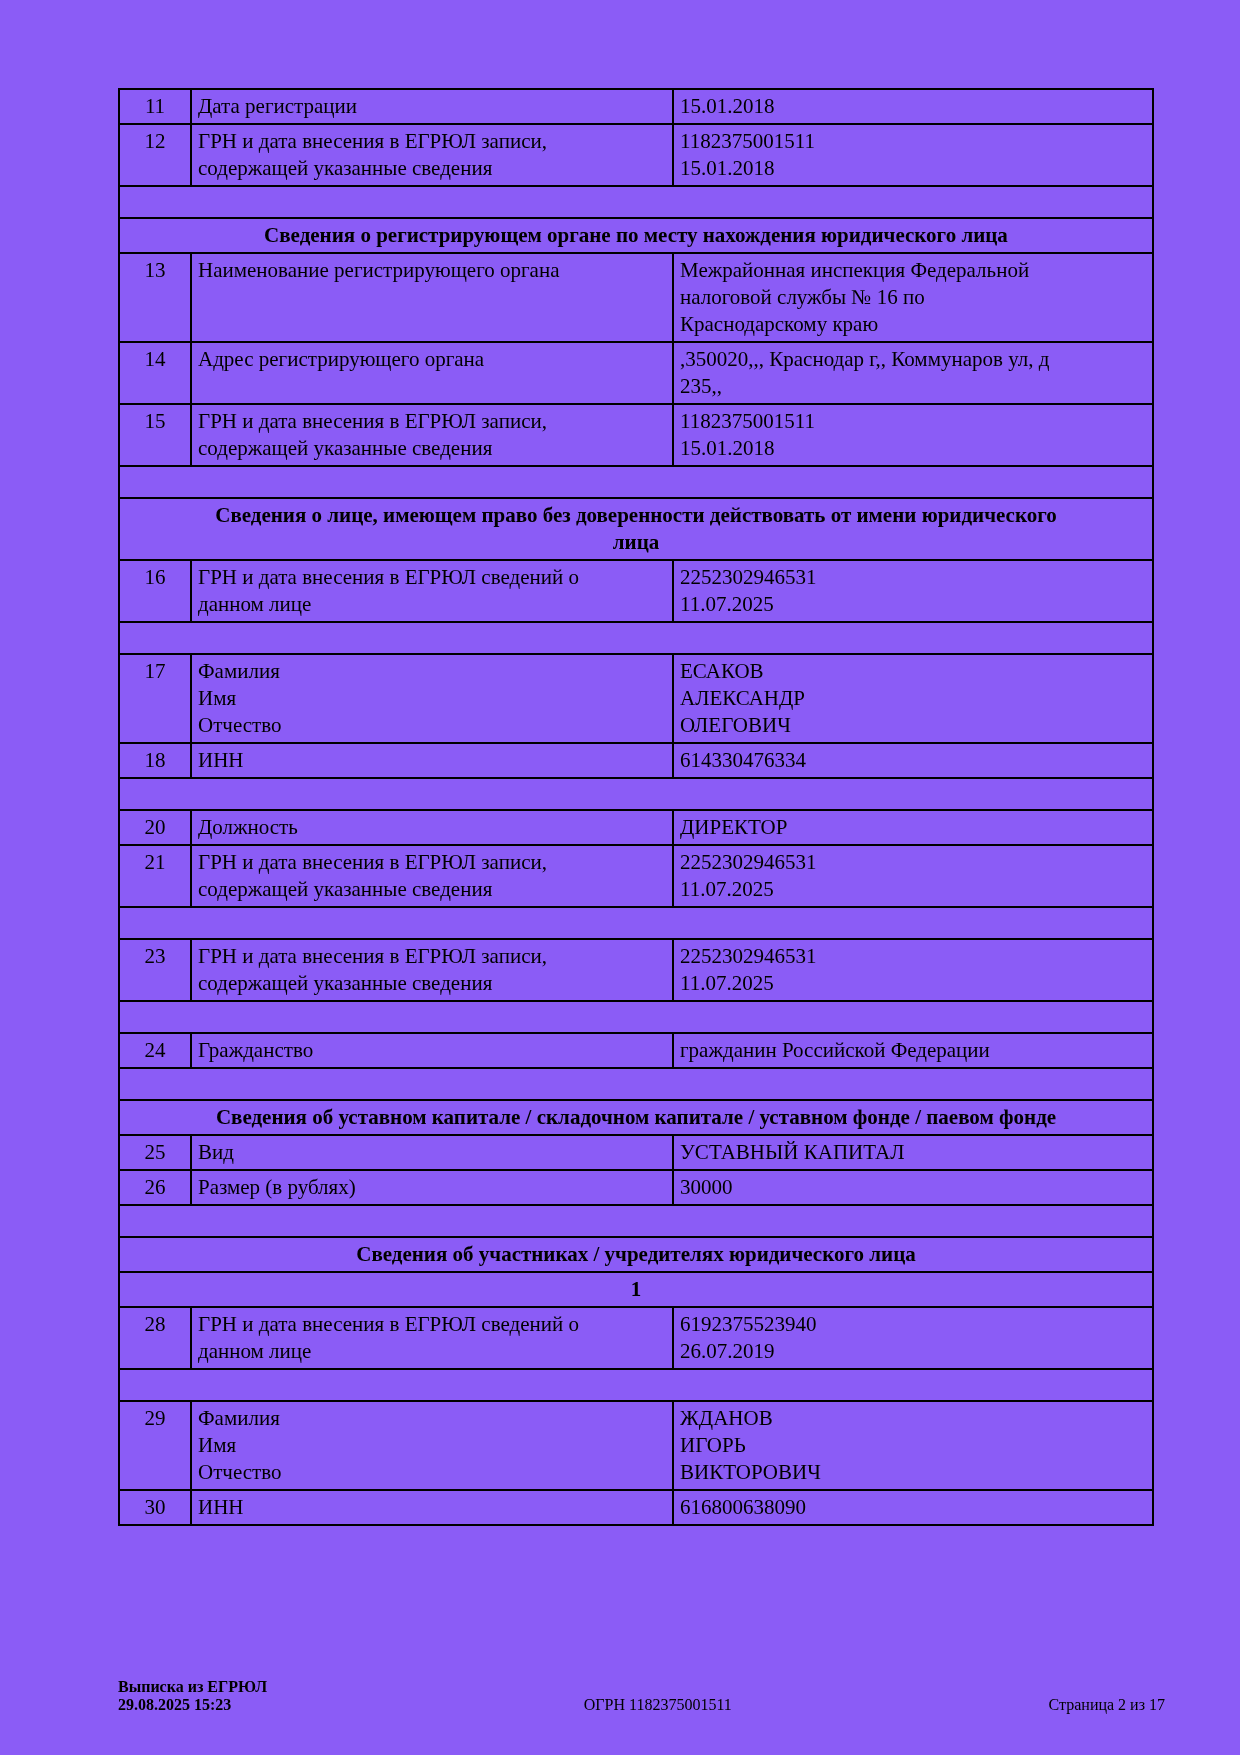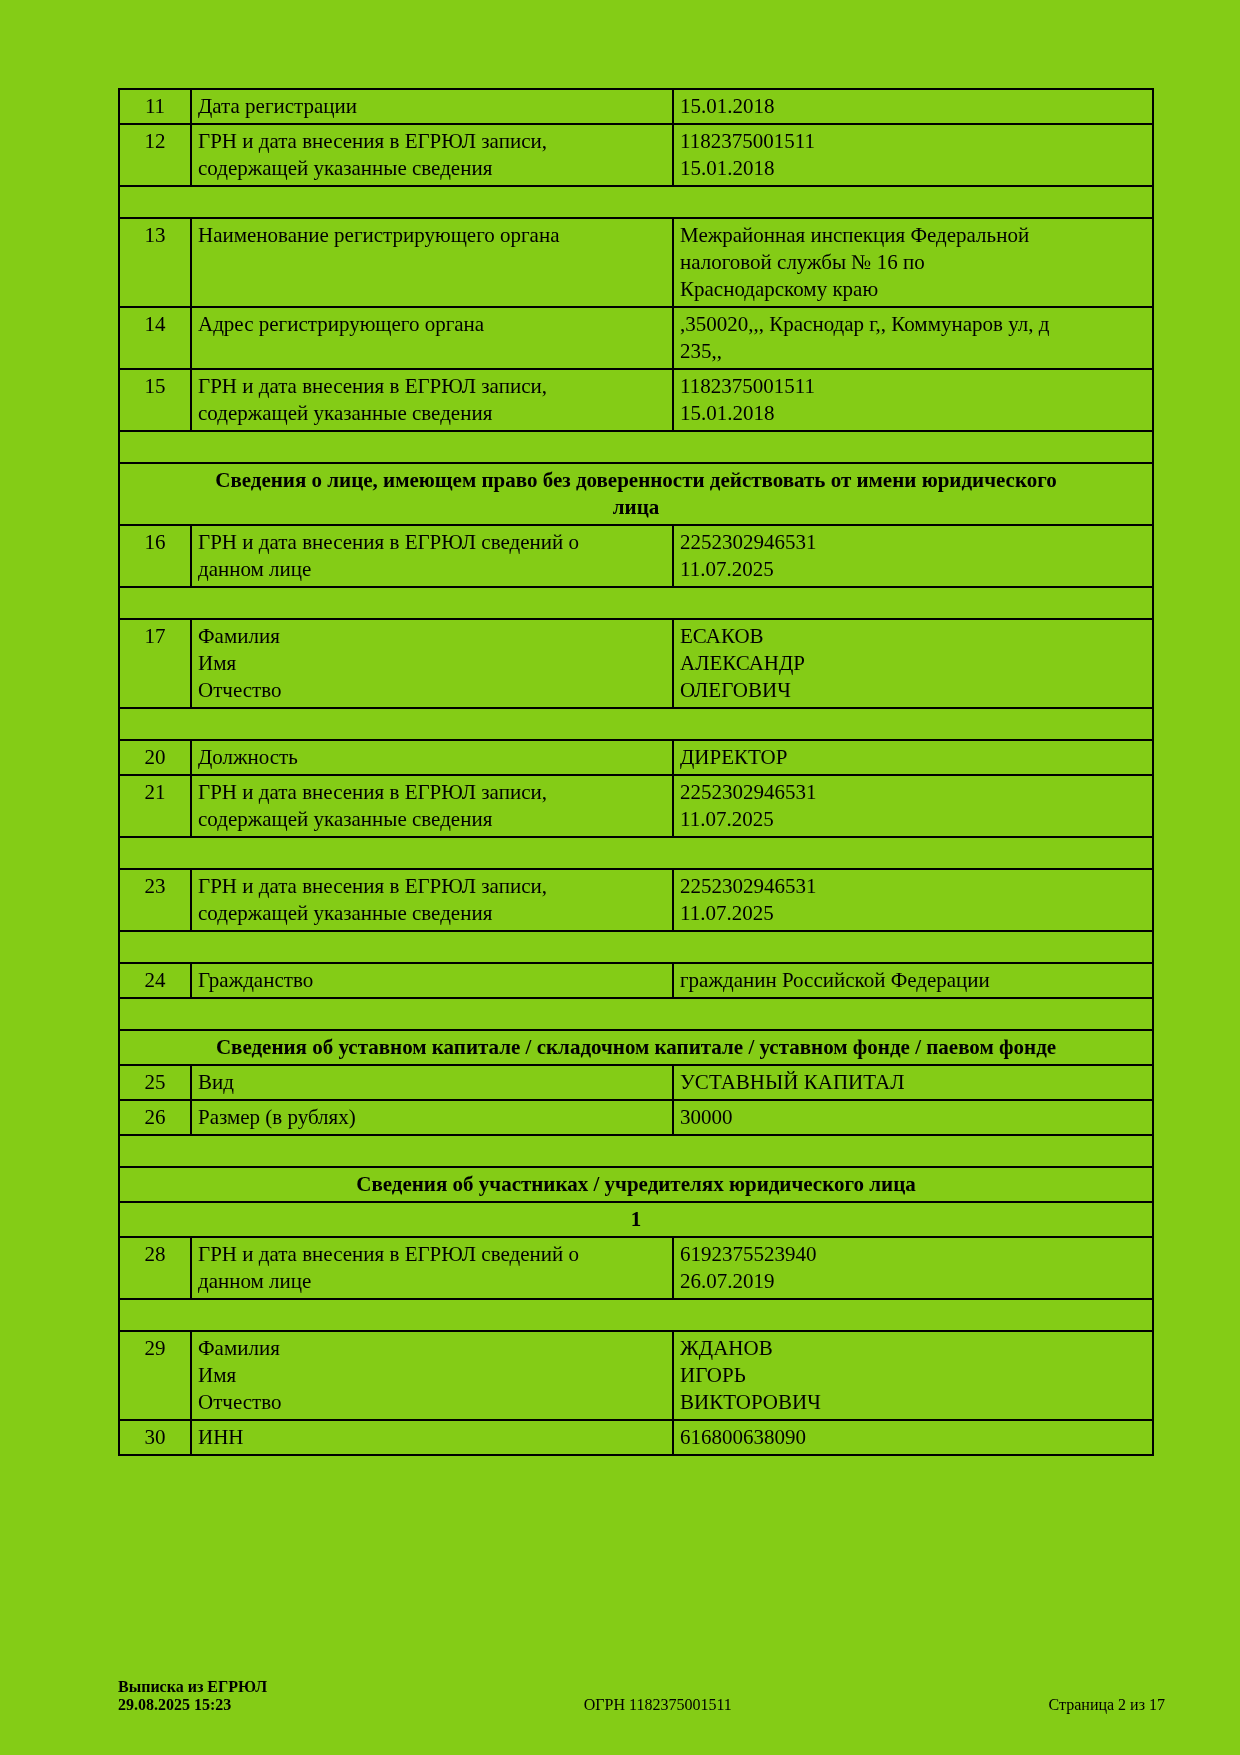--- a/index.html
+++ b/index.html
@@ -5,21 +5,21 @@
   * { margin: 0; padding: 0; box-sizing: border-box; }
   html, body { background: #ffffff; }
   body {
     width: 1240px; height: 1755px;
     font-family: "Liberation Serif", serif;
     color: #000000;
   }
   .page {
     position: relative;
     width: 1240px; height: 1755px;
-    background: #84cc16;
+    background: #8b5cf6;
     overflow: hidden;
   }
   table.doc-table {
     position: absolute;
     left: 118px; top: 88px;
     width: 1034px;
     border-collapse: collapse;
     table-layout: fixed;
   }
   table.doc-table td {
@@ -91,20 +91,25 @@
           </td>
           <td class="value-cell">
             <div class="cell-line">1182375001511</div>
             <div class="cell-line">15.01.2018</div>
           </td>
         </tr>
         <tr>
           <td colspan="3" class="spacer-cell"></td>
         </tr>
         <tr>
+          <td colspan="3" class="section-cell">
+            <div class="cell-line">Сведения о регистрирующем органе по месту нахождения юридического лица</div>
+          </td>
+        </tr>
+        <tr>
           <td class="num-cell">13</td>
           <td class="label-cell">
             <div class="cell-line">Наименование регистрирующего органа</div>
           </td>
           <td class="value-cell">
             <div class="cell-line">Межрайонная инспекция Федеральной</div>
             <div class="cell-line">налоговой службы № 16 по</div>
             <div class="cell-line">Краснодарскому краю</div>
           </td>
         </tr>
@@ -156,20 +161,29 @@
           <td class="num-cell">17</td>
           <td class="label-cell">
             <div class="cell-line">Фамилия</div>
             <div class="cell-line">Имя</div>
             <div class="cell-line">Отчество</div>
           </td>
           <td class="value-cell">
             <div class="cell-line">ЕСАКОВ</div>
             <div class="cell-line">АЛЕКСАНДР</div>
             <div class="cell-line">ОЛЕГОВИЧ</div>
+          </td>
+        </tr>
+        <tr>
+          <td class="num-cell">18</td>
+          <td class="label-cell">
+            <div class="cell-line">ИНН</div>
+          </td>
+          <td class="value-cell">
+            <div class="cell-line">614330476334</div>
           </td>
         </tr>
         <tr>
           <td colspan="3" class="spacer-cell"></td>
         </tr>
         <tr>
           <td class="num-cell">20</td>
           <td class="label-cell">
             <div class="cell-line">Должность</div>
           </td>

